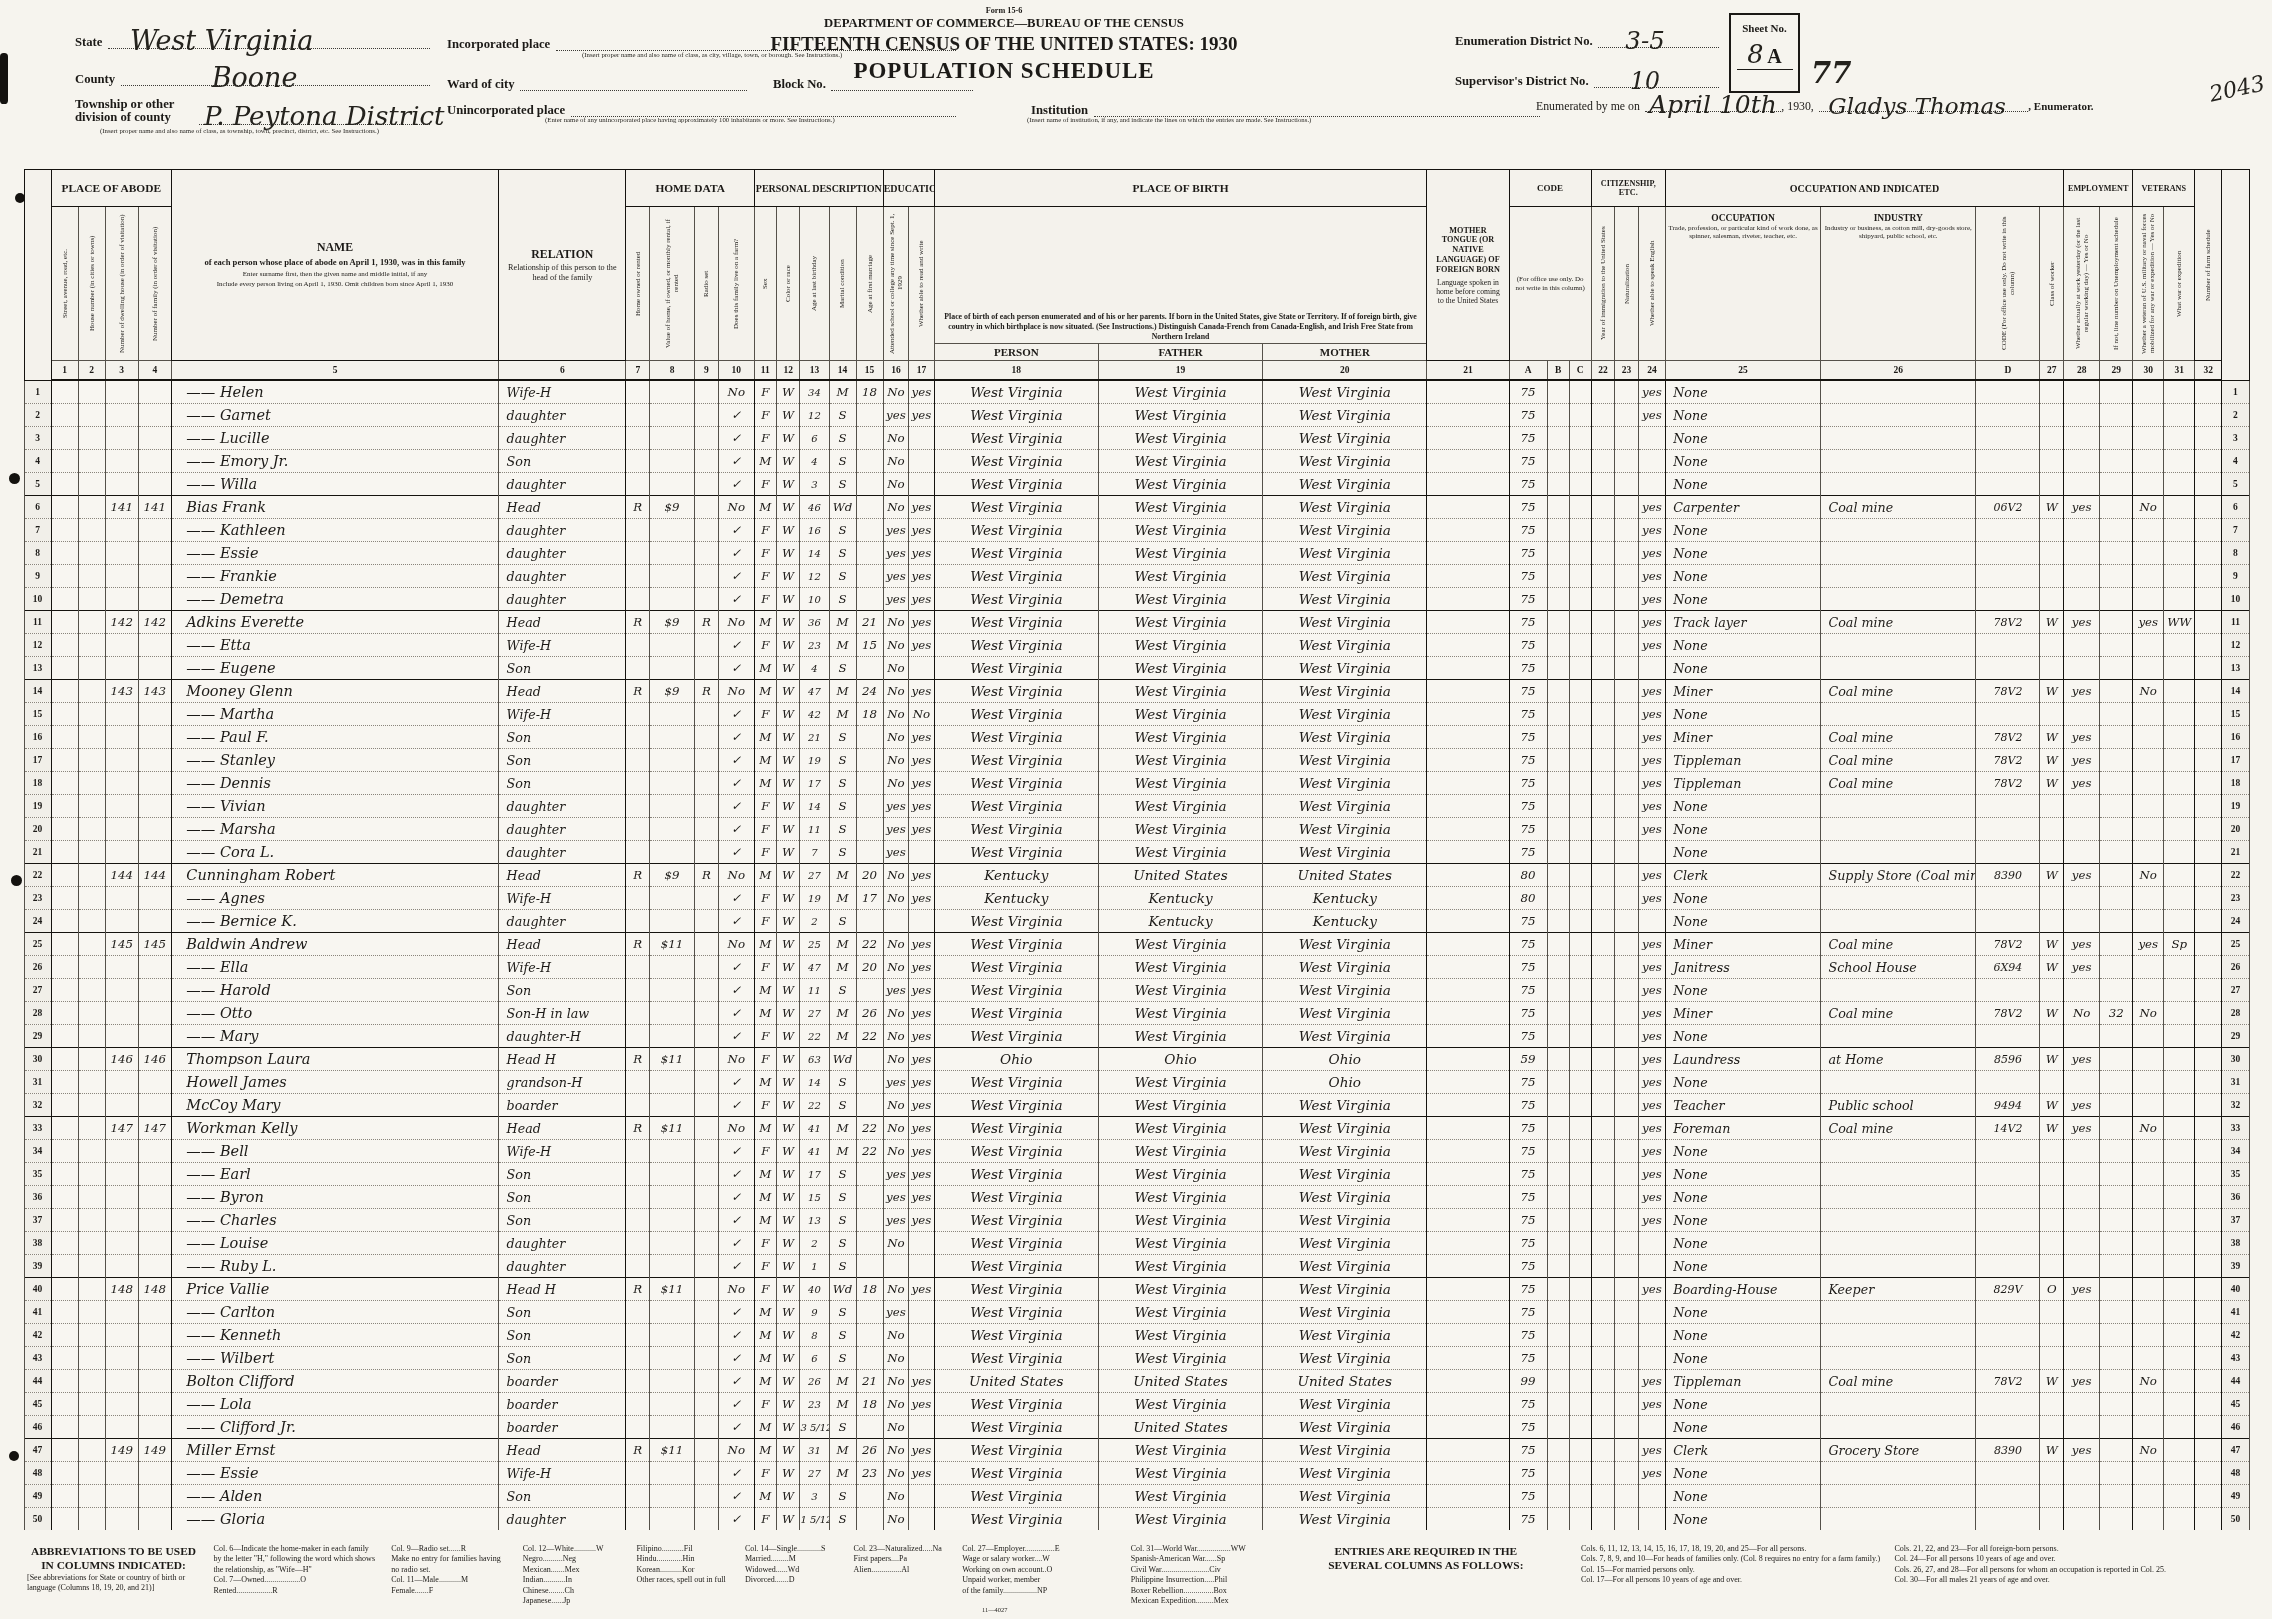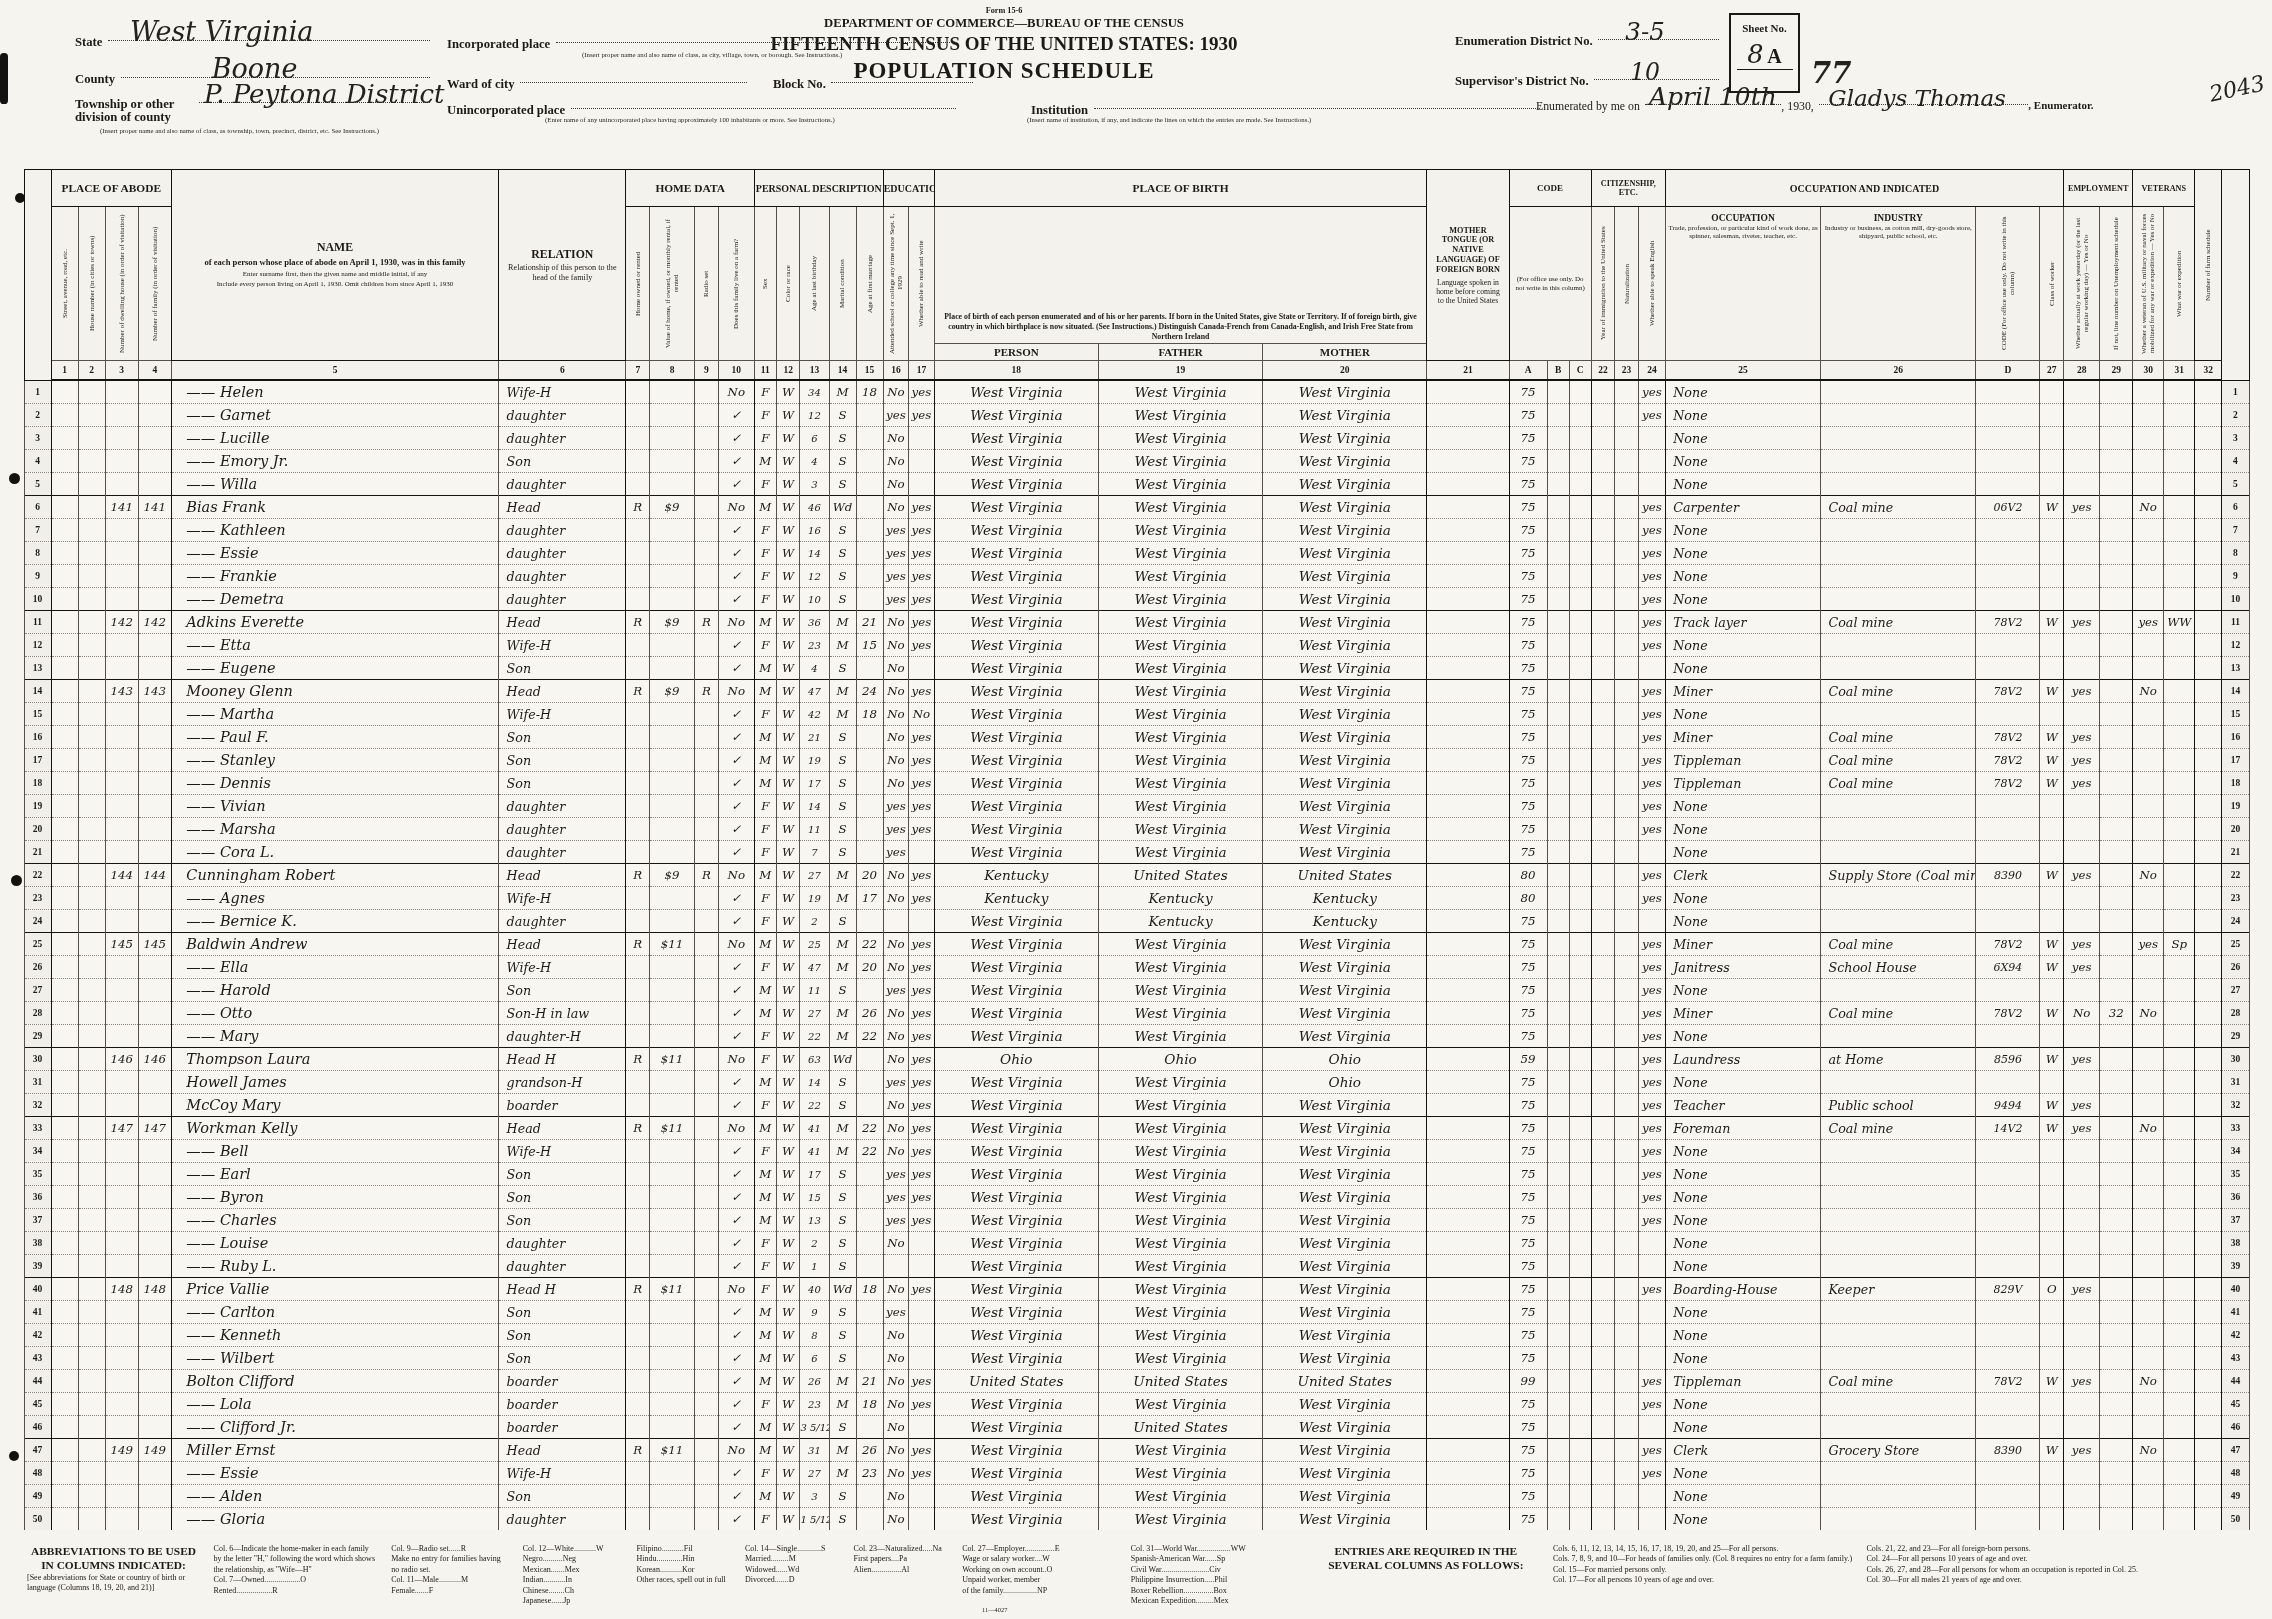--- a/index.html
+++ b/index.html
@@ -1,20 +1,20 @@
 <!DOCTYPE html>
 <html style="font-size:14.5px"><head>
 <meta charset="utf-8">
 <style>
   html,body{margin:0;padding:0;background:#e8e6e0;}
   .sheet{position:relative;width:2273px;height:1619px;background:#f6f4ee;font-family:"Liberation Serif",serif;color:#1c1a17;overflow:hidden;}
   .hw{font-family:"DejaVu Serif",serif;font-style:italic;color:#24221d;}
   .abs{position:absolute;}
   
-  .fld{position:absolute;display:flex;align-items:flex-start;}
+  .fld{position:absolute;display:flex;align-items:flex-end;}
   .flabel{font-weight:bold;font-size:12.7px;white-space:nowrap;line-height:1.05;}
   .fline{flex:1;border-bottom:1.8px dotted #3c3a35;position:relative;height:3.6px;margin-left:5.5px;}
   .fval{position:absolute;bottom:-7.3px;white-space:nowrap;}
   .cap{font-size:6.8px;color:#2a2824;line-height:1.1;}
   .ttl{font-weight:bold;text-align:center;}
   .sheetbox{position:absolute;border:2.7px solid #1b1916;background:#f6f4ee;text-align:center;}
   
   table.census{border-collapse:collapse;table-layout:fixed;position:absolute;left:23.6px;top:169px;width:2226px;background:#f8f6f1;}
   .census th,.census td{border:0.9px solid #55514a;padding:0;overflow:hidden;}
   .census thead .grp th{border:1.8px solid #15130f;font-weight:bold;font-size:11.4px;height:36px;text-align:center;background:#f4f2ec;}
@@ -2390,21 +2390,21 @@
 Working on own account..O
 Unpaid worker, member
 of the family.................NP</div></div>
       <div class="lblock" style="width: 168px;"><div>Col. 31—World War.................WW
 Spanish-American War......Sp
 Civil War........................Civ
 Philippine Insurrection.....Phil
 Boxer Rebellion...............Box
 Mexican Expedition.........Mex</div></div>
       <div class="lblock" style="width: 227px;"><div class="bt">ENTRIES ARE REQUIRED IN THE SEVERAL COLUMNS AS FOLLOWS:</div></div>
-      <div class="lblock" style="width: 300px;"><div>Cols. 6, 11, 12, 13, 14, 15, 16, 17, 18, 19, 20, and 25—For all persons.
+      <div class="lblock" style="width: 300px; margin-left: 28px;"><div>Cols. 6, 11, 12, 13, 14, 15, 16, 17, 18, 19, 20, and 25—For all persons.
 Cols. 7, 8, 9, and 10—For heads of families only.  (Col. 8 requires no entry for a farm family.)
 Col. 15—For married persons only.
 Col. 17—For all persons 10 years of age and over.</div></div>
       <div class="lblock" style="width: 300px;"><div>Cols. 21, 22, and 23—For all foreign-born persons.
 Col. 24—For all persons 10 years of age and over.
 Cols. 26, 27, and 28—For all persons for whom an occupation is reported in Col. 25.
 Col. 30—For all males 21 years of age and over.</div></div>
     </div>
   <div class="printnote">11—4027</div>
 

